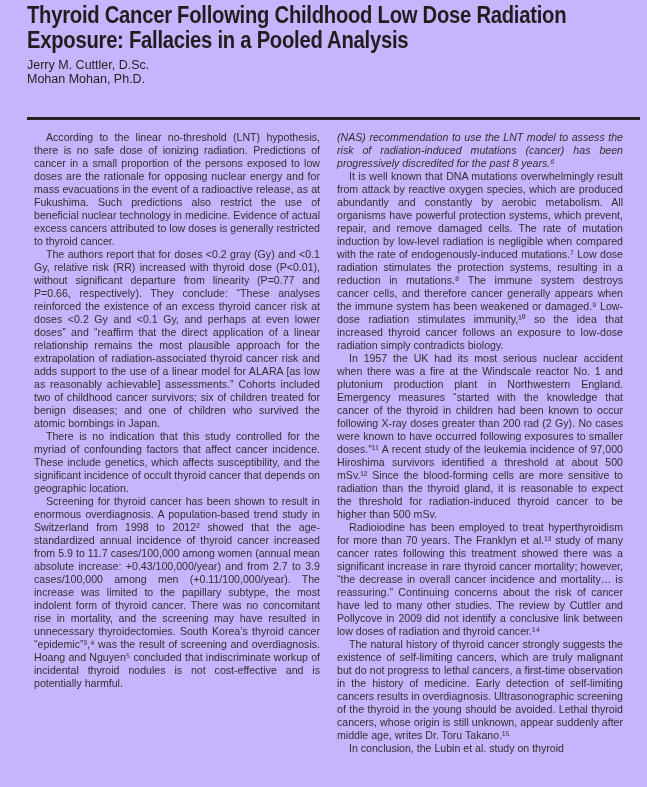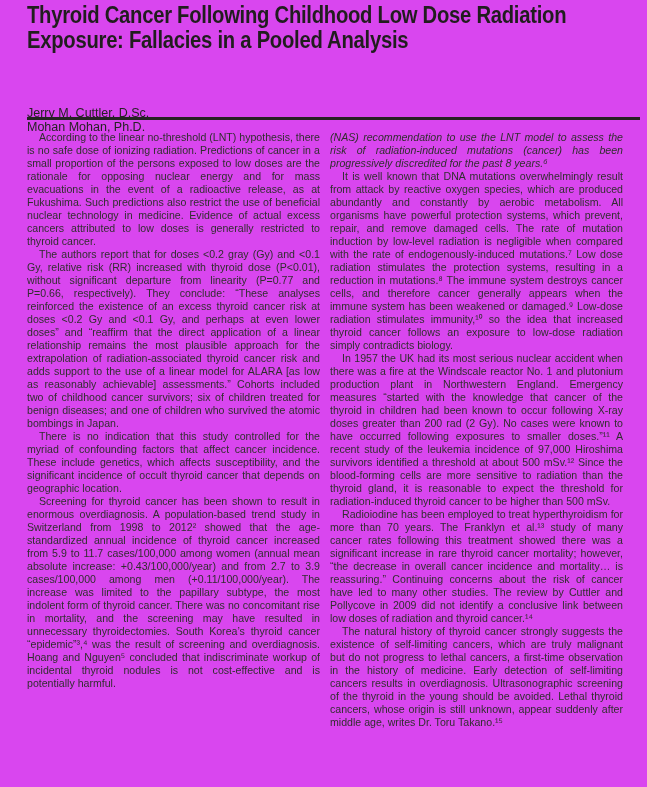--- a/index.html
+++ b/index.html
@@ -5,21 +5,21 @@
   html, body {
     margin: 0;
     padding: 0;
     background: #ffffff;
     font-family: "Liberation Sans", sans-serif;
   }
   .page {
     position: relative;
     width: 647px;
     height: 787px;
-    background: #d946ef;
+    background: #c4b5fd;
     overflow: hidden;
   }
   .title {
     position: absolute;
     left: 27px;
     top: 3px;
     margin: 0;
     width: 625px;
     font-size: 23px;
     line-height: 25px;
@@ -29,21 +29,20 @@
     transform: scaleX(0.88);
     transform-origin: 0 0;
   }
   .authors {
     position: absolute;
     left: 27px;
     top: 58px;
     font-size: 12.5px;
     line-height: 14px;
     color: #262223;
-    margin-top: 48px;
   }
   .author { white-space: nowrap; }
   .rule {
     position: absolute;
     left: 27px;
     top: 117px;
     width: 613px;
     height: 3px;
     background: #262223;
   }
@@ -58,20 +57,21 @@
     overflow: hidden;
   }
   .col {
     width: 293px;
     height: 100%;
     overflow: hidden;
     text-align: justify;
     font-size: 10.6px;
     line-height: 13px;
     color: #312e2f;
+    margin-left: 7px;
   }
   .para {
     margin: 0;
     text-indent: 12px;
   }
   .para.no-indent { text-indent: 0; font-style: italic; }
 </style>
 </head>
 <body>
 
@@ -92,16 +92,17 @@
         <p class="para">The authors report that for doses &lt;0.2 gray (Gy) and &lt;0.1 Gy, relative risk (RR) increased with thyroid dose (P&lt;0.01), without significant departure from linearity (P=0.77 and P=0.66, respectively). They conclude: “These analyses reinforced the existence of an excess thyroid cancer risk at doses &lt;0.2 Gy and &lt;0.1 Gy, and perhaps at even lower doses” and “reaffirm that the direct application of a linear relationship remains the most plausible approach for the extrapolation of radiation-associated thyroid cancer risk and adds support to the use of a linear model for ALARA [as low as reasonably achievable] assessments.” Cohorts included two of childhood cancer survivors; six of children treated for benign diseases; and one of children who survived the atomic bombings in Japan.</p>
         <p class="para">There is no indication that this study controlled for the myriad of confounding factors that affect cancer incidence. These include genetics, which affects susceptibility, and the significant incidence of occult thyroid cancer that depends on geographic location.</p>
         <p class="para">Screening for thyroid cancer has been shown to result in enormous overdiagnosis. A population-based trend study in Switzerland from 1998 to 2012² showed that the age-standardized annual incidence of thyroid cancer increased from 5.9 to 11.7 cases/100,000 among women (annual mean absolute increase: +0.43/100,000/year) and from 2.7 to 3.9 cases/100,000 among men (+0.11/100,000/year). The increase was limited to the papillary subtype, the most indolent form of thyroid cancer. There was no concomitant rise in mortality, and the screening may have resulted in unnecessary thyroidectomies. South Korea’s thyroid cancer “epidemic”³,⁴ was the result of screening and overdiagnosis. Hoang and Nguyen⁵ concluded that indiscriminate workup of incidental thyroid nodules is not cost-effective and is potentially harmful.</p>
       </div>
     <div class="col">
         <p class="para no-indent">(NAS) recommendation to use the LNT model to assess the risk of radiation-induced mutations (cancer) has been progressively discredited for the past 8 years.⁶</p>
         <p class="para">It is well known that DNA mutations overwhelmingly result from attack by reactive oxygen species, which are produced abundantly and constantly by aerobic metabolism. All organisms have powerful protection systems, which prevent, repair, and remove damaged cells. The rate of mutation induction by low-level radiation is negligible when compared with the rate of endogenously-induced mutations.⁷ Low dose radiation stimulates the protection systems, resulting in a reduction in mutations.⁸ The immune system destroys cancer cells, and therefore cancer generally appears when the immune system has been weakened or damaged.⁹ Low-dose radiation stimulates immunity,¹⁰ so the idea that increased thyroid cancer follows an exposure to low-dose radiation simply contradicts biology.</p>
         <p class="para">In 1957 the UK had its most serious nuclear accident when there was a fire at the Windscale reactor No. 1 and plutonium production plant in Northwestern England. Emergency measures “started with the knowledge that cancer of the thyroid in children had been known to occur following X-ray doses greater than 200 rad (2 Gy). No cases were known to have occurred following exposures to smaller doses.”¹¹ A recent study of the leukemia incidence of 97,000 Hiroshima survivors identified a threshold at about 500 mSv.¹² Since the blood-forming cells are more sensitive to radiation than the thyroid gland, it is reasonable to expect the threshold for radiation-induced thyroid cancer to be higher than 500 mSv.</p>
         <p class="para">Radioiodine has been employed to treat hyperthyroidism for more than 70 years. The Franklyn et al.¹³ study of many cancer rates following this treatment showed there was a significant increase in rare thyroid cancer mortality; however, “the decrease in overall cancer incidence and mortality… is reassuring.” Continuing concerns about the risk of cancer have led to many other studies. The review by Cuttler and Pollycove in 2009 did not identify a conclusive link between low doses of radiation and thyroid cancer.¹⁴</p>
         <p class="para">The natural history of thyroid cancer strongly suggests the existence of self-limiting cancers, which are truly malignant but do not progress to lethal cancers, a first-time observation in the history of medicine. Early detection of self-limiting cancers results in overdiagnosis. Ultrasonographic screening of the thyroid in the young should be avoided. Lethal thyroid cancers, whose origin is still unknown, appear suddenly after middle age, writes Dr. Toru Takano.¹⁵</p>
+        <p class="para">In conclusion, the Lubin et al. study on thyroid</p>
       </div>
   </div>
 
 </div>
 
 </body></html>

